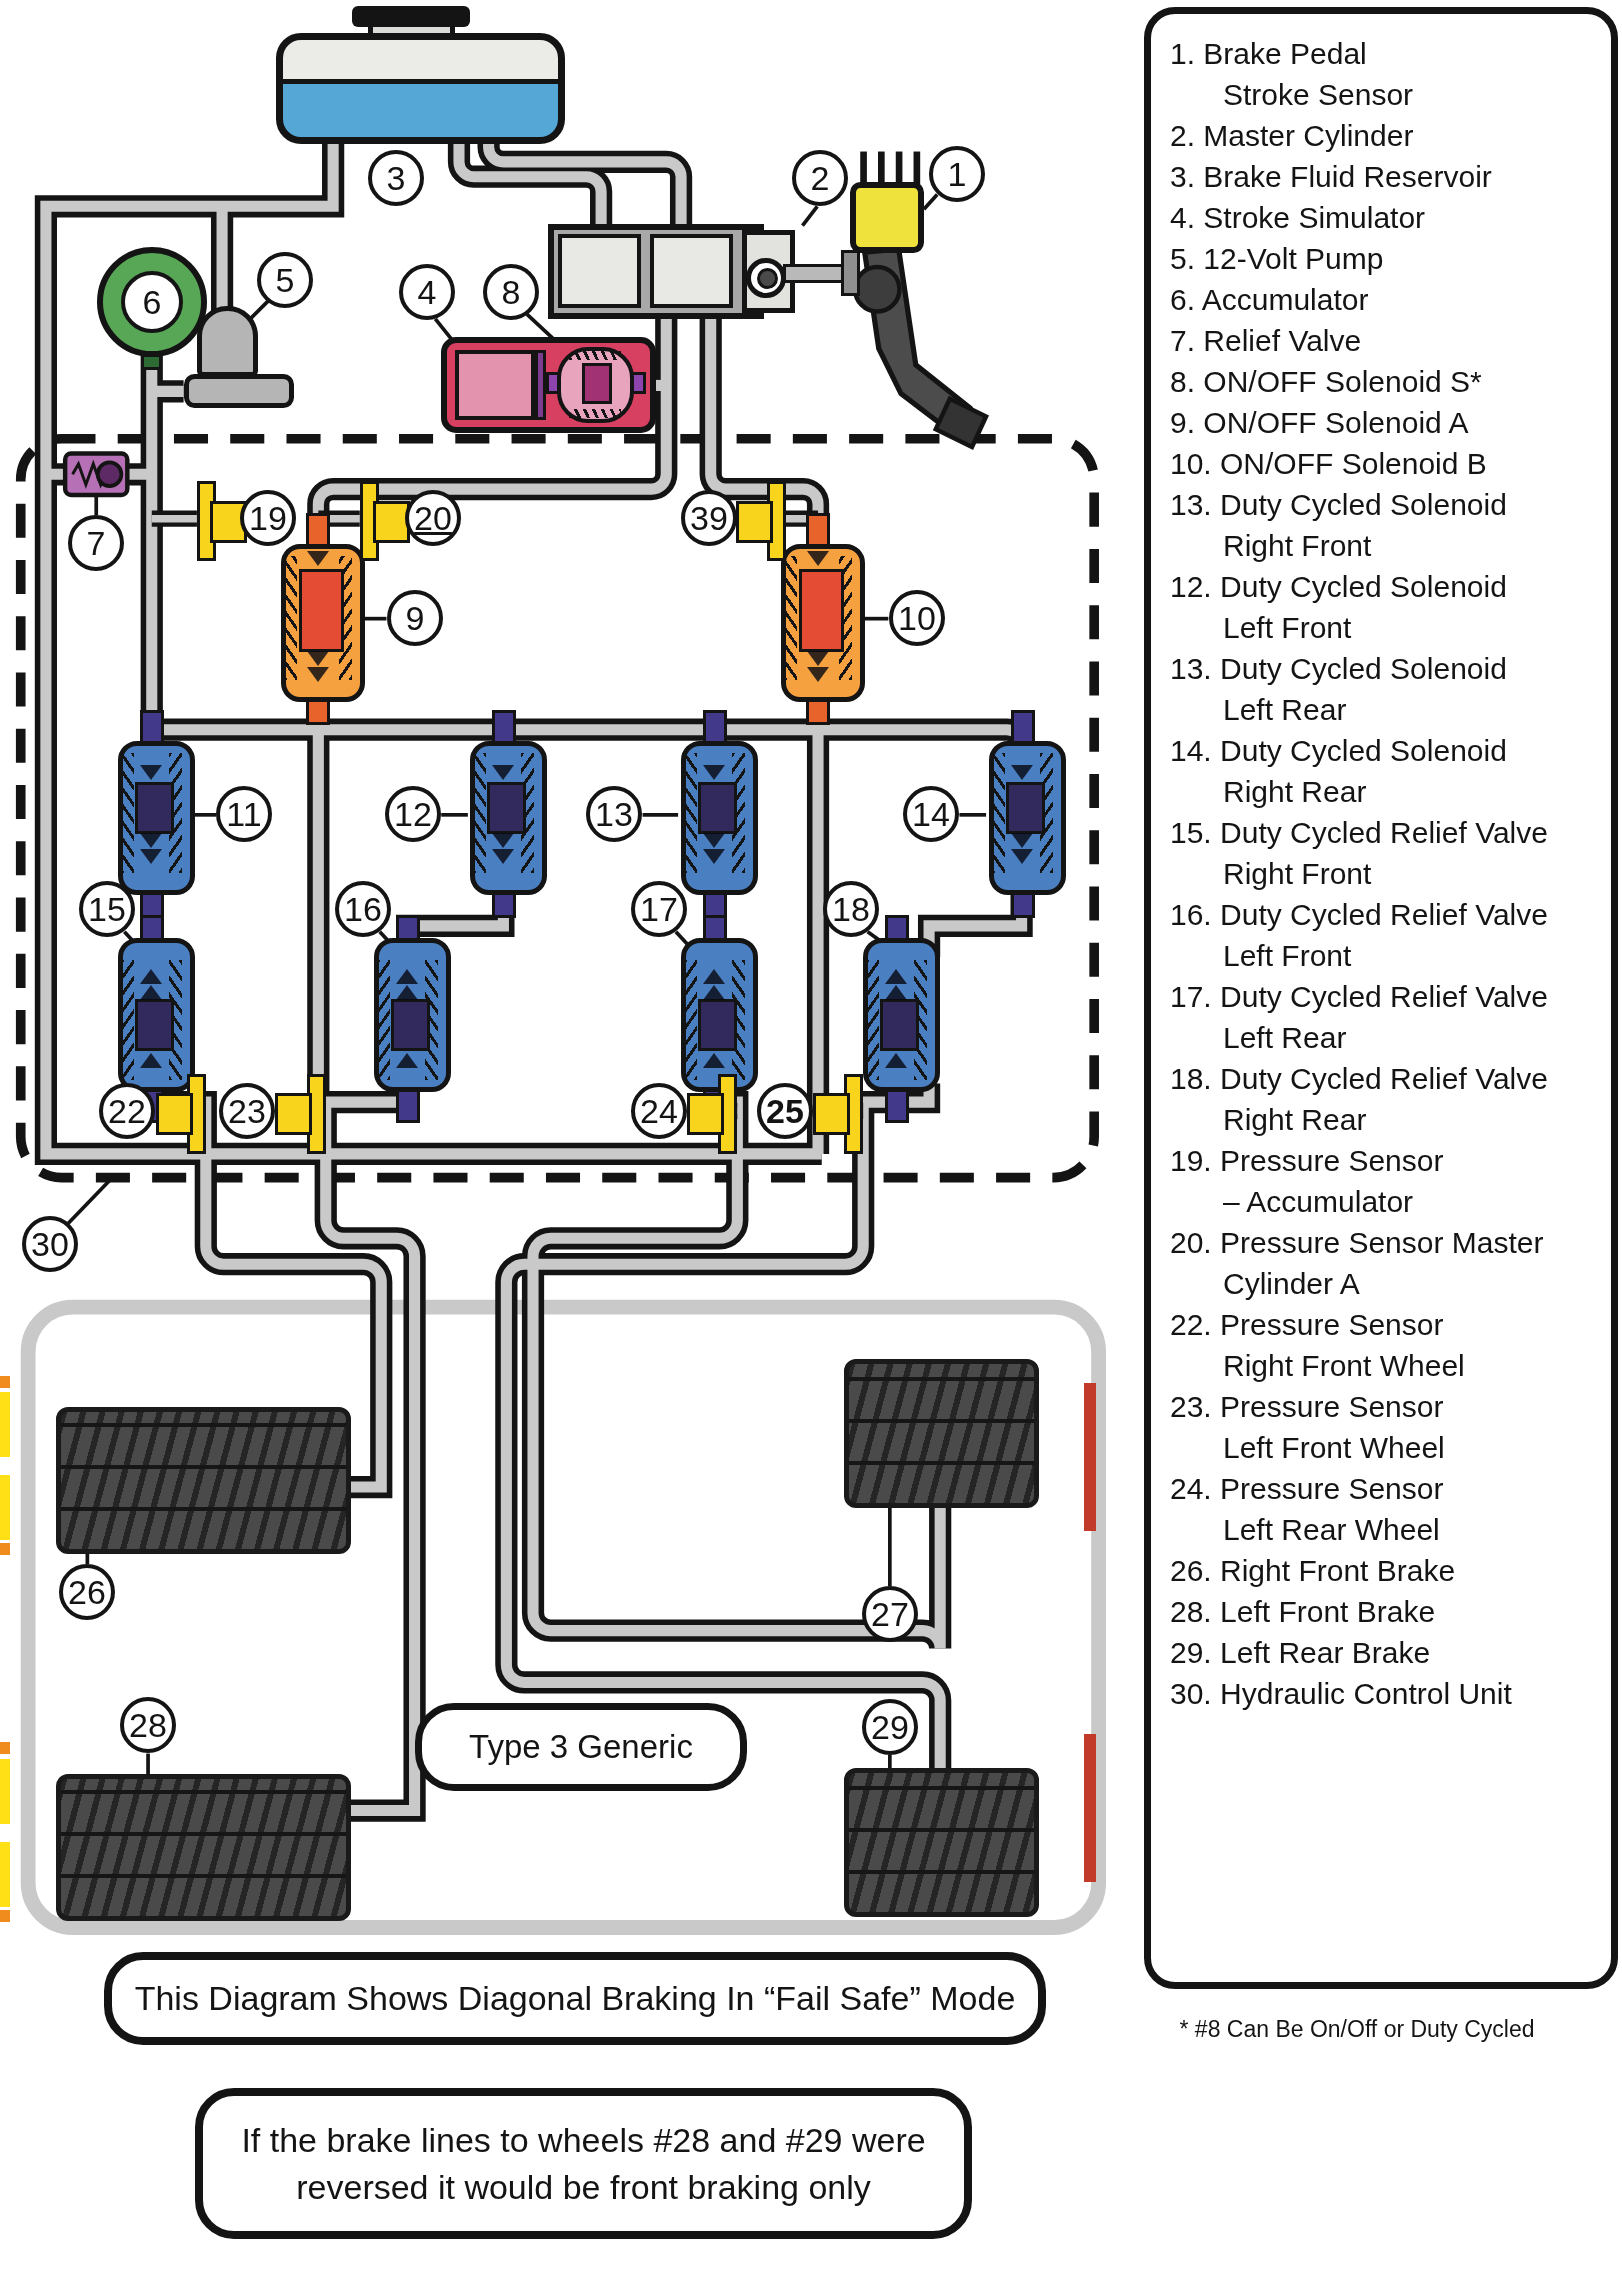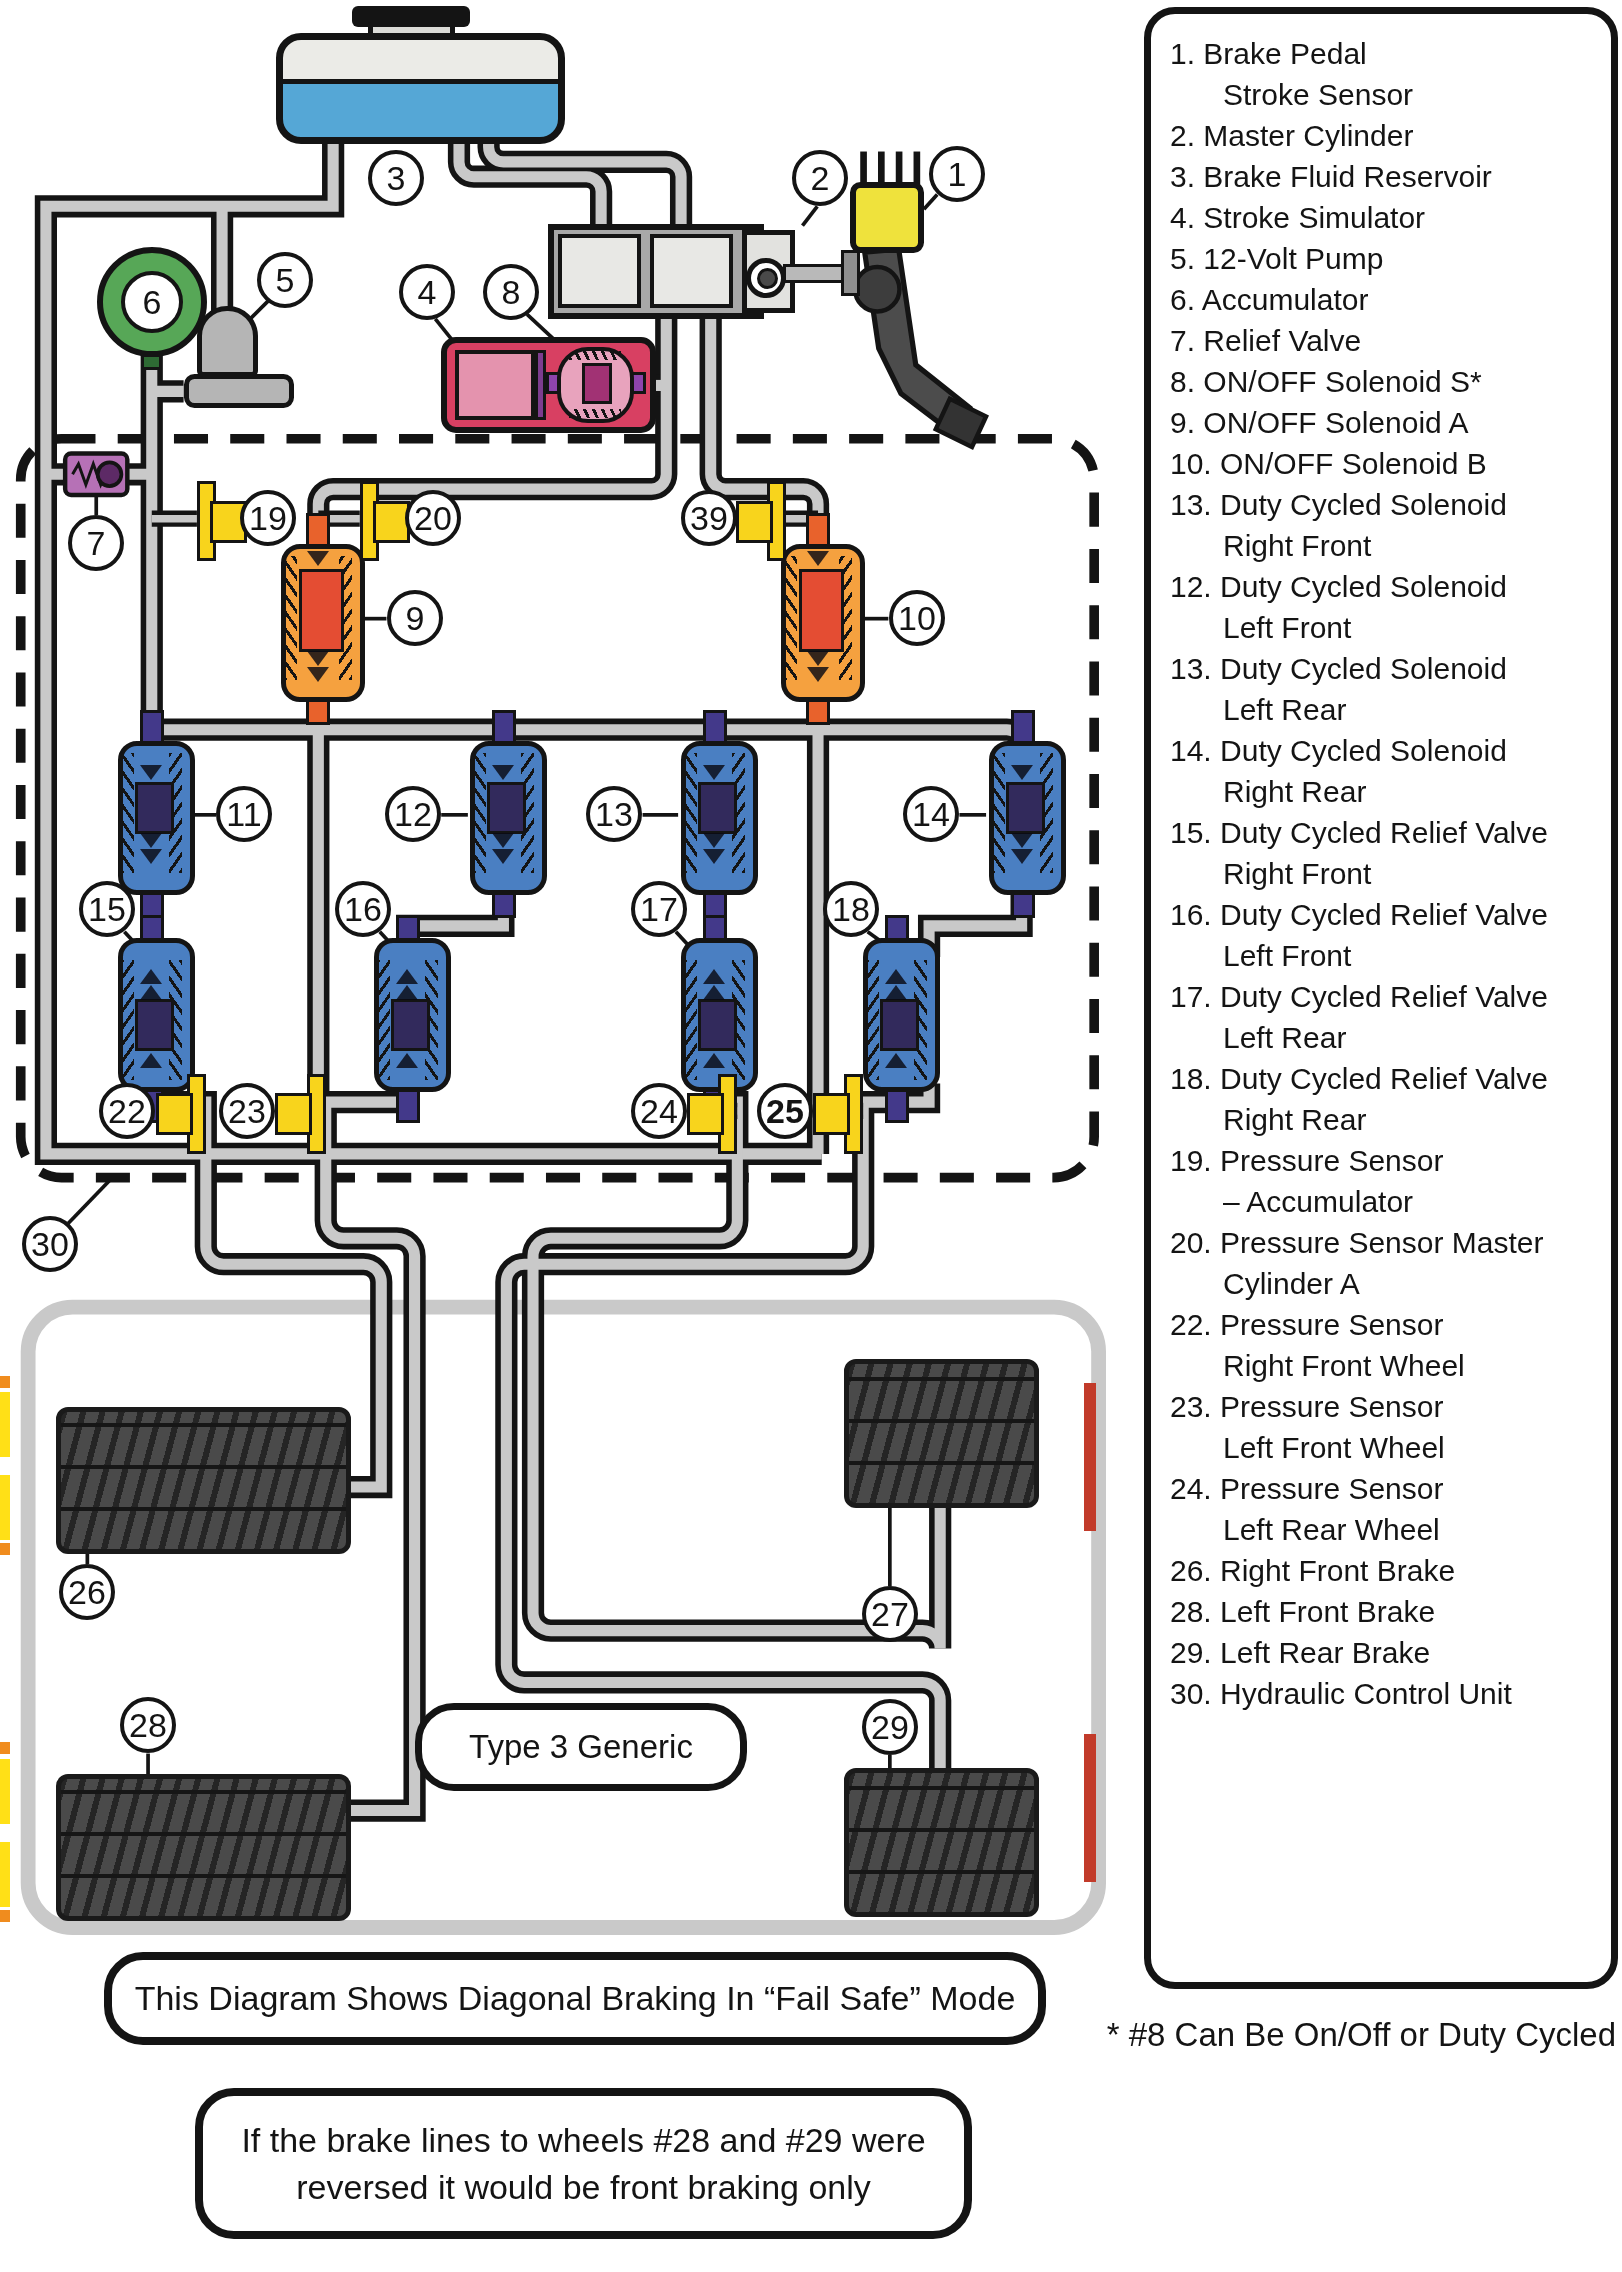--- a/index.html
+++ b/index.html
@@ -62,21 +62,21 @@
   .ybar{position:absolute;background:#ffe017;z-index:2;}
   .obar{position:absolute;background:#f08c1e;z-index:2;}
   .rbar{position:absolute;background:#c23b2a;z-index:2;}
   
   .note-box{position:absolute;z-index:4;border:8.1px solid #141414;border-radius:39px;background:#fff;
             display:flex;align-items:center;justify-content:center;text-align:center;
             font-size:34px;color:#141414;}
   #type-pill{left:415px;top:1703px;width:318px;height:74px;border-width:7.4px;font-size:33px;}
   #mode-note{left:104px;top:1952px;width:926px;height:77px;}
   #reversal-note{left:195px;top:2088px;width:761px;height:135px;white-space:pre-line;line-height:47px;}
-  #footnote{position:absolute;right:6px;top:2016px;width:518px;text-align:right;font-size:33px;color:#141414;z-index:4;}
+  #footnote{position:absolute;right:6px;top:2016px;width:518px;text-align:center;font-size:23px;color:#141414;z-index:4;}
   
   #legend{position:absolute;left:1144px;top:7.4px;width:474px;height:1982px;border:7.4px solid #141414;
           border-radius:31px;background:#fff;z-index:4;box-sizing:border-box;padding:19px 9px 7.4px 19px;}
   .legend-item{font-size:30px;line-height:41px;color:#141414;white-space:pre-line;
                padding-left:53px;text-indent:-53px;}
 </style>
 </head>
 <body>
 
 <div id="stage">
@@ -309,21 +309,21 @@
     <div class="callout" style="left: 889px; top: 590px; width: 56px; height: 56px;">10</div>
     <div class="callout" style="left: 216px; top: 786px; width: 56px; height: 56px;">11</div>
     <div class="callout" style="left: 385px; top: 786px; width: 56px; height: 56px;">12</div>
     <div class="callout" style="left: 586px; top: 786px; width: 56px; height: 56px;">13</div>
     <div class="callout" style="left: 903px; top: 786px; width: 56px; height: 56px;">14</div>
     <div class="callout" style="left: 79px; top: 881px; width: 56px; height: 56px;">15</div>
     <div class="callout" style="left: 335px; top: 881px; width: 56px; height: 56px;">16</div>
     <div class="callout" style="left: 631px; top: 881px; width: 56px; height: 56px;">17</div>
     <div class="callout" style="left: 823px; top: 881px; width: 56px; height: 56px;">18</div>
     <div class="callout" style="left: 240px; top: 490px; width: 56px; height: 56px;">19</div>
-    <div class="callout" style="left: 405px; top: 490px; width: 56px; height: 56px;">20</div>
+    <div class="callout" style="left: 405px; top: 490px; width: 56px; height: 56px; text-decoration: underline;">20</div>
     <div class="callout" style="left: 681px; top: 490px; width: 56px; height: 56px;">39</div>
     <div class="callout" style="left: 99px; top: 1083px; width: 56px; height: 56px;">22</div>
     <div class="callout" style="left: 219px; top: 1083px; width: 56px; height: 56px;">23</div>
     <div class="callout" style="left: 631px; top: 1083px; width: 56px; height: 56px;">24</div>
     <div class="callout" style="left: 757px; top: 1083px; width: 56px; height: 56px; font-weight: bold;">25</div>
     <div class="callout" style="left: 59px; top: 1564px; width: 56px; height: 56px;">26</div>
     <div class="callout" style="left: 862px; top: 1586px; width: 56px; height: 56px;">27</div>
     <div class="callout" style="left: 120px; top: 1697px; width: 56px; height: 56px;">28</div>
     <div class="callout" style="left: 862px; top: 1699px; width: 56px; height: 56px;">29</div>
     <div class="callout" style="left: 22px; top: 1216px; width: 56px; height: 56px;">30</div>

